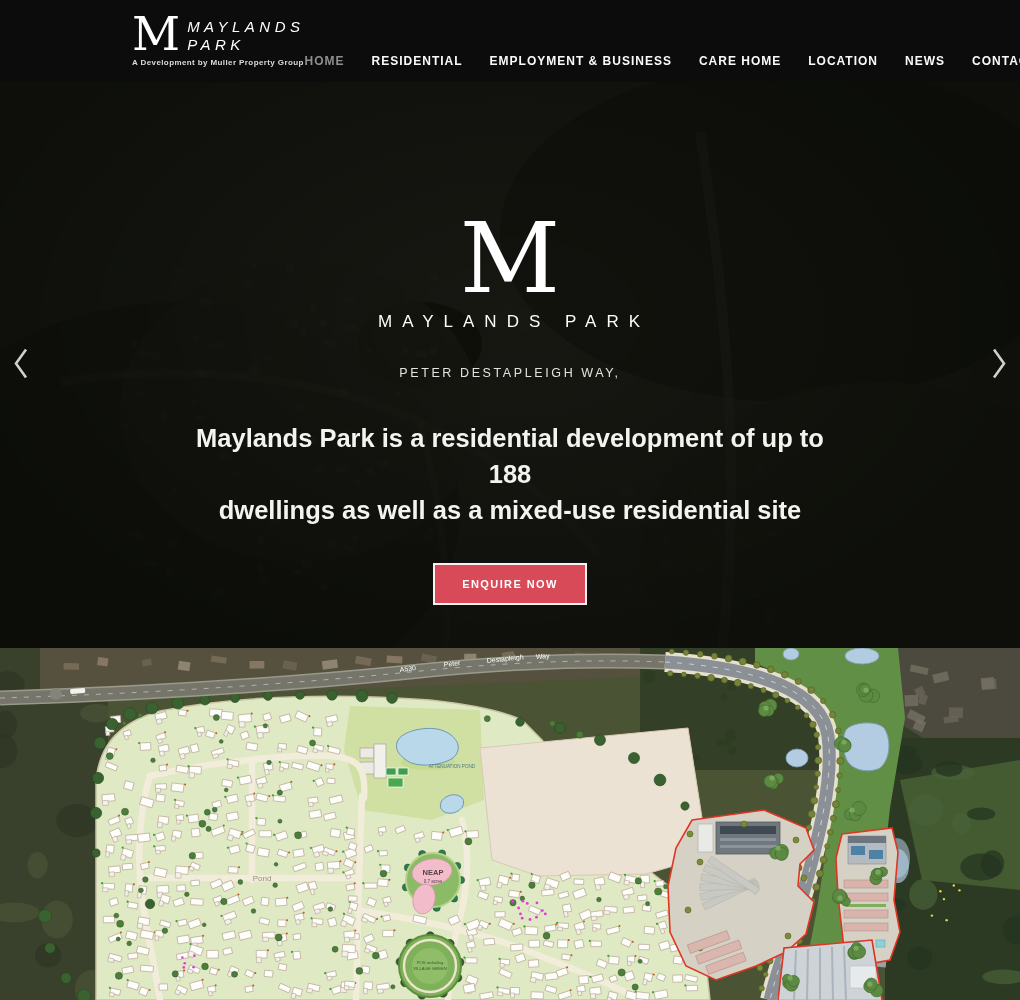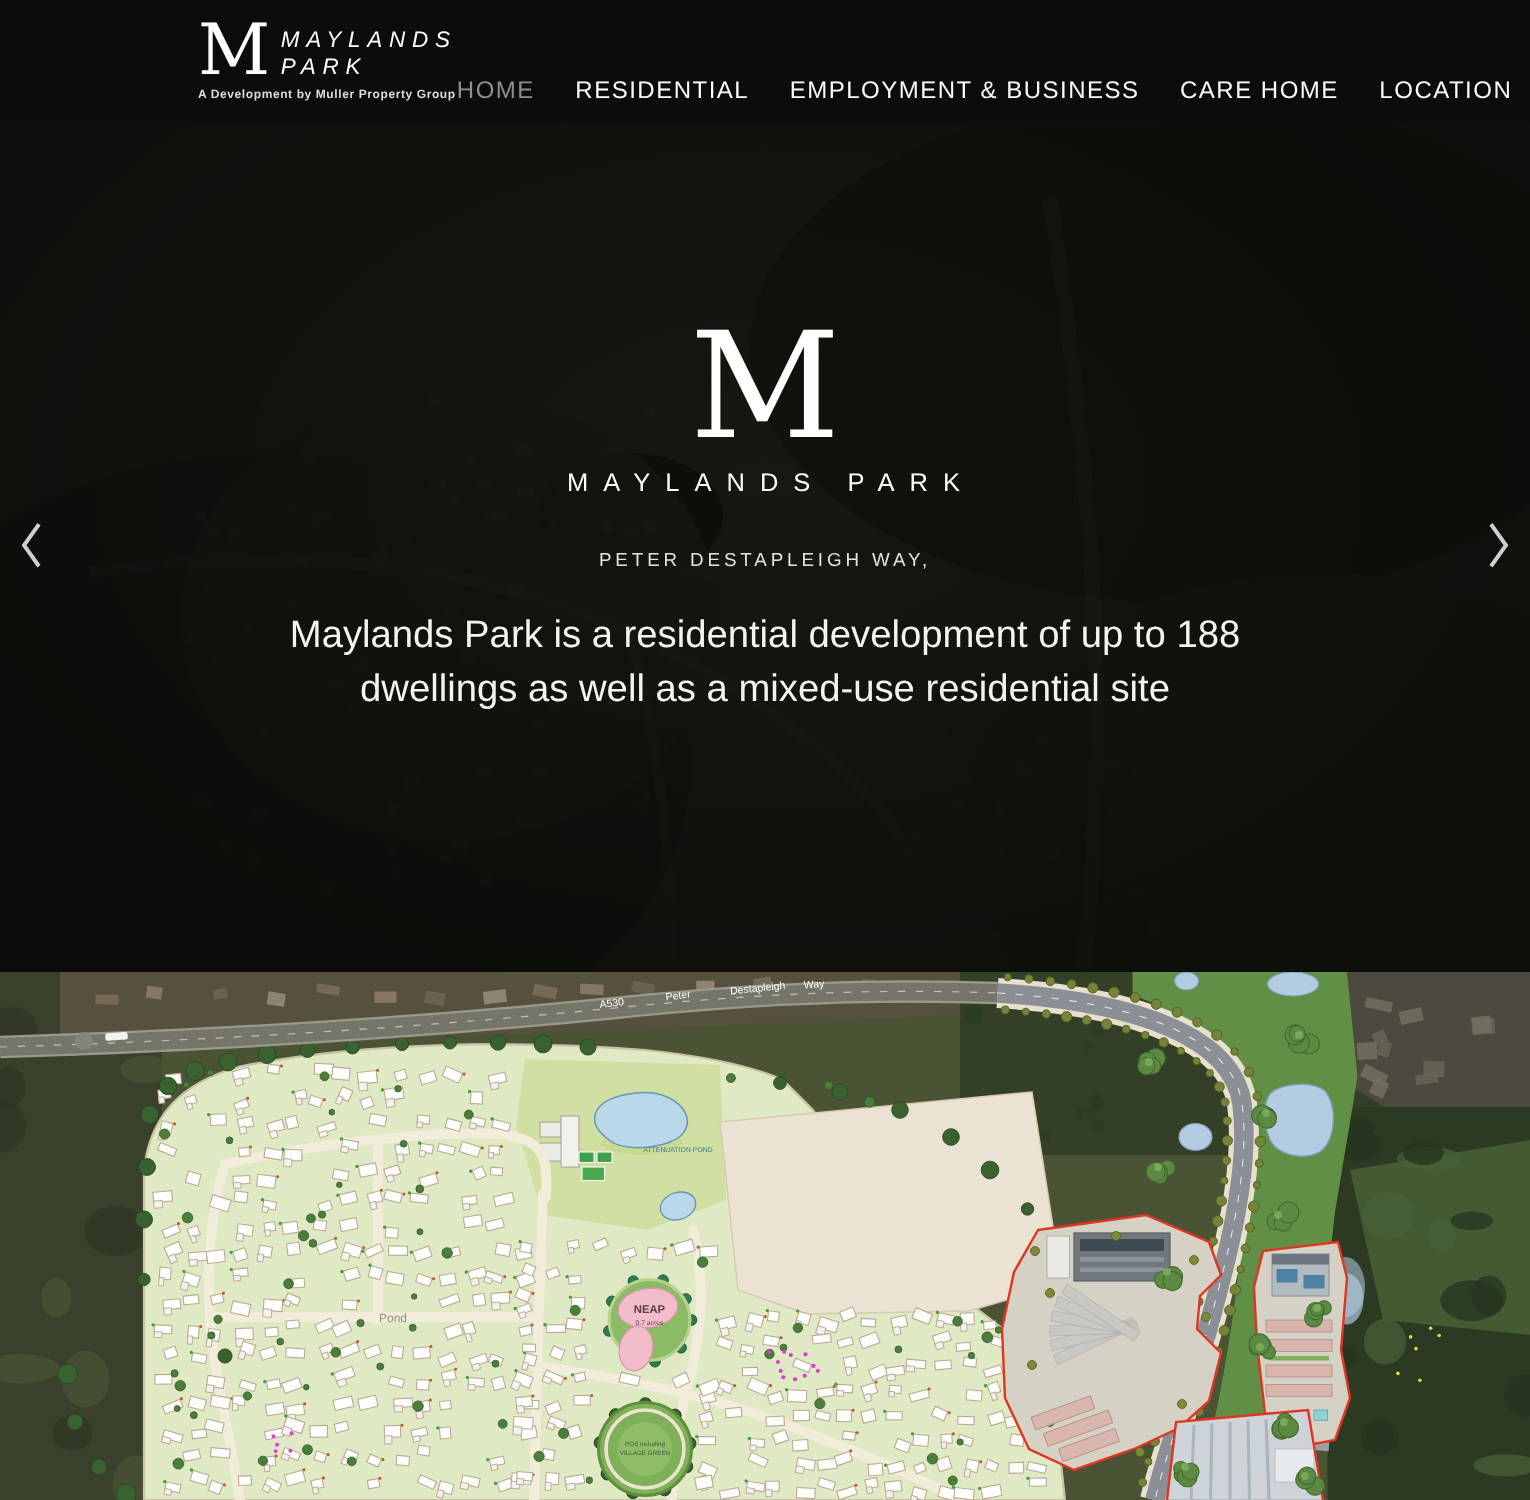--- a/index.html
+++ b/index.html
@@ -8,33 +8,33 @@
   
   .header{height:82px;background:#0c0c0d;display:flex;align-items:center;justify-content:space-between;
     padding:0 138px 0 132px;box-sizing:border-box;}
   .logo{display:flex;flex-direction:column;}
   .logo-top{display:flex;align-items:flex-start;gap:7px;}
   .logo-m{font-family:"DejaVu Serif",serif;font-size:47px;line-height:.78;color:#fff;}
   .logo-lines{display:flex;flex-direction:column;padding-top:2px;font-style:italic;}
   .logo-line{color:#fff;font-size:15px;letter-spacing:4.5px;font-weight:500;line-height:1.2;}
   .tagline{color:#dcdcdc;font-size:8px;font-weight:bold;letter-spacing:.4px;margin-top:4px;}
   .nav{display:flex;gap:27px;align-items:center;}
-  .nav a{color:#fafafa;font-size:16px;font-weight:normal;letter-spacing:1px;text-decoration:none;white-space:nowrap;margin-top:40px;}
+  .nav a{color:#fafafa;font-size:12px;font-weight:bold;letter-spacing:1px;text-decoration:none;white-space:nowrap;margin-top:40px;}
   .nav a.active{color:#8f8f8f;}
 
   
   .hero{position:relative;height:566px;background:#23241d;overflow:hidden;}
   .hero-bg{position:absolute;inset:0;width:100%;height:100%;}
   .hero-overlay{position:absolute;inset:0;background:radial-gradient(ellipse at 50% 42%,rgba(12,13,9,.58) 0%,rgba(9,10,7,.80) 75%);}
   .hero-content{position:relative;z-index:2;text-align:center;padding-top:138px;color:#fff;}
   .monogram{font-family:"DejaVu Serif",serif;font-size:98px;line-height:.78;color:#fff;}
   .brand{margin-top:16px;font-size:17px;letter-spacing:10px;padding-left:8px;color:#fdfdfd;font-weight:400;}
   .addr1{margin-top:34px;font-size:12.5px;letter-spacing:2.6px;color:#e3e3e1;}
   .addr2{margin-top:7px;font-size:11px;letter-spacing:2.2px;color:#d3d3d1;}
-  .hero-heading{margin:26px auto 0;max-width:640px;font-size:25.5px;line-height:1.4;color:#f3f3f0;font-weight:400;}
+  .hero-heading{margin:41px auto 0;max-width:640px;font-size:25.5px;line-height:1.4;color:#f3f3f0;font-weight:700;}
   .hero-heading span{display:block;}
   .cta{display:inline-block;margin-top:34px;padding:13px 27px;background:#d84a57;border:2px solid rgba(255,255,255,.92);
     color:#fff;font-size:11px;font-weight:bold;letter-spacing:1.4px;font-family:"Liberation Sans",sans-serif;cursor:pointer;}
   .arrow{position:absolute;top:50%;transform:translateY(-50%);z-index:3;background:none;border:none;padding:4px;cursor:pointer;}
   .arrow.left{left:8px;} .arrow.right{right:8px;}
 
   
   .masterplan{height:352px;position:relative;background:#4a5434;}
   .masterplan svg{display:block;width:1020px;height:352px;}
   text{font-family:"Liberation Sans",sans-serif;}
@@ -192,20 +192,21 @@
   </button>
 
   <div class="hero-content">
     <div class="monogram">M</div>
     <div class="brand">MAYLANDS PARK</div>
     <div class="addr1">PETER DESTAPLEIGH WAY,</div>
     <div class="hero-heading">
       <span>Maylands Park is a residential development of up to 188</span>
       <span>dwellings as well as a mixed-use residential site</span>
     </div>
+    <button class="cta">ENQUIRE NOW</button>
   </div>
 </section>
 
 <section class="masterplan">
 <svg id="plan" viewBox="0 0 1020 352">
 
   <rect width="1020" height="352" fill="#4a5434"></rect>
   <rect x="0" y="0" width="108" height="352" fill="#39402c"></rect>
   <path d="M40,0 H660 L650,28 C480,36 280,44 110,50 L40,50 Z" fill="#56513e"></path>
   <path d="M640,0 H1020 V122 H640 Z" fill="#333f26"></path>

